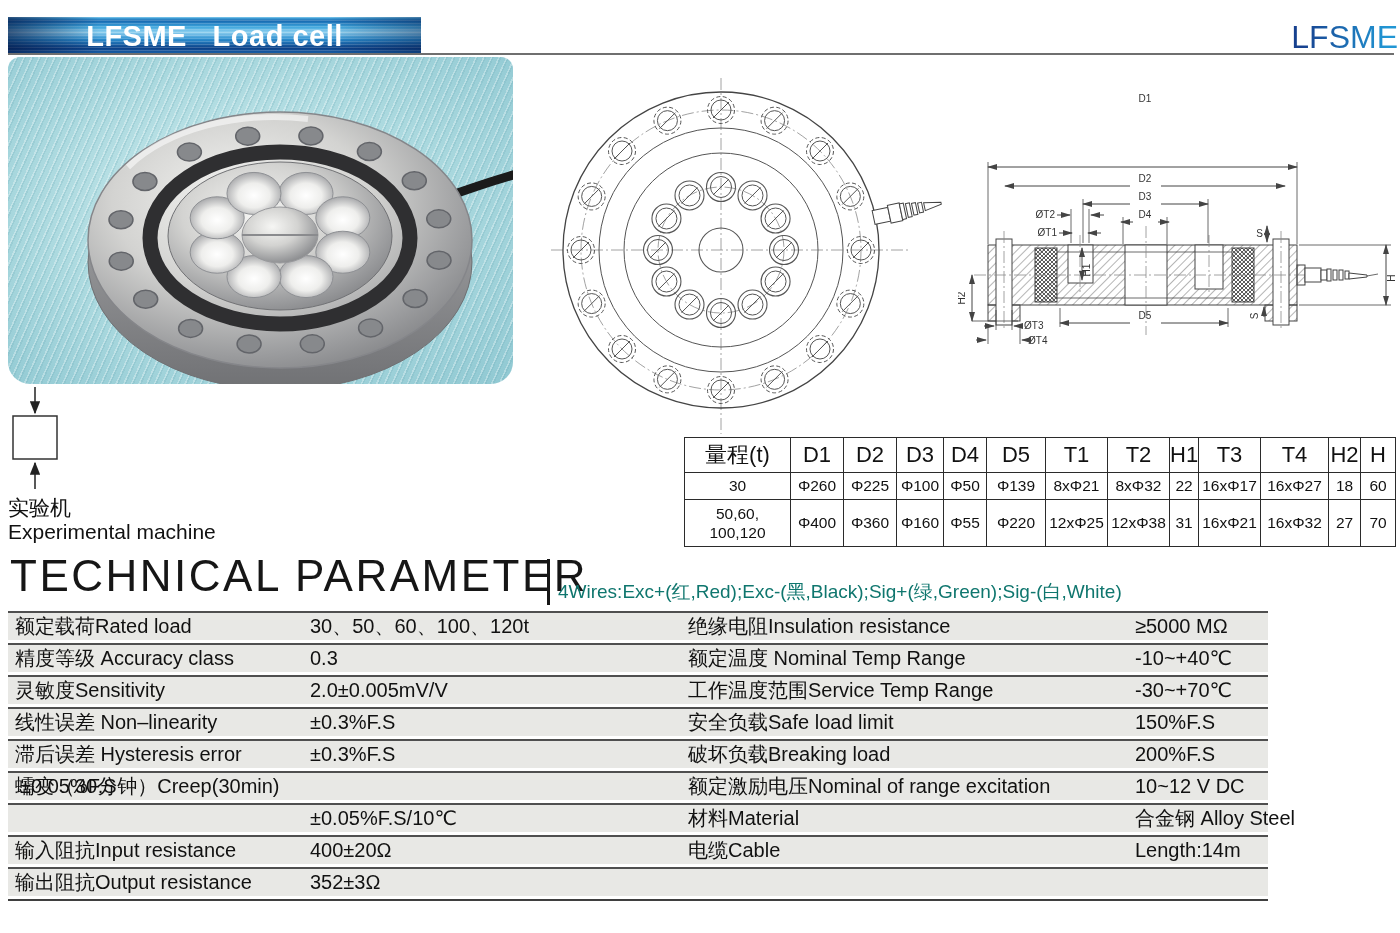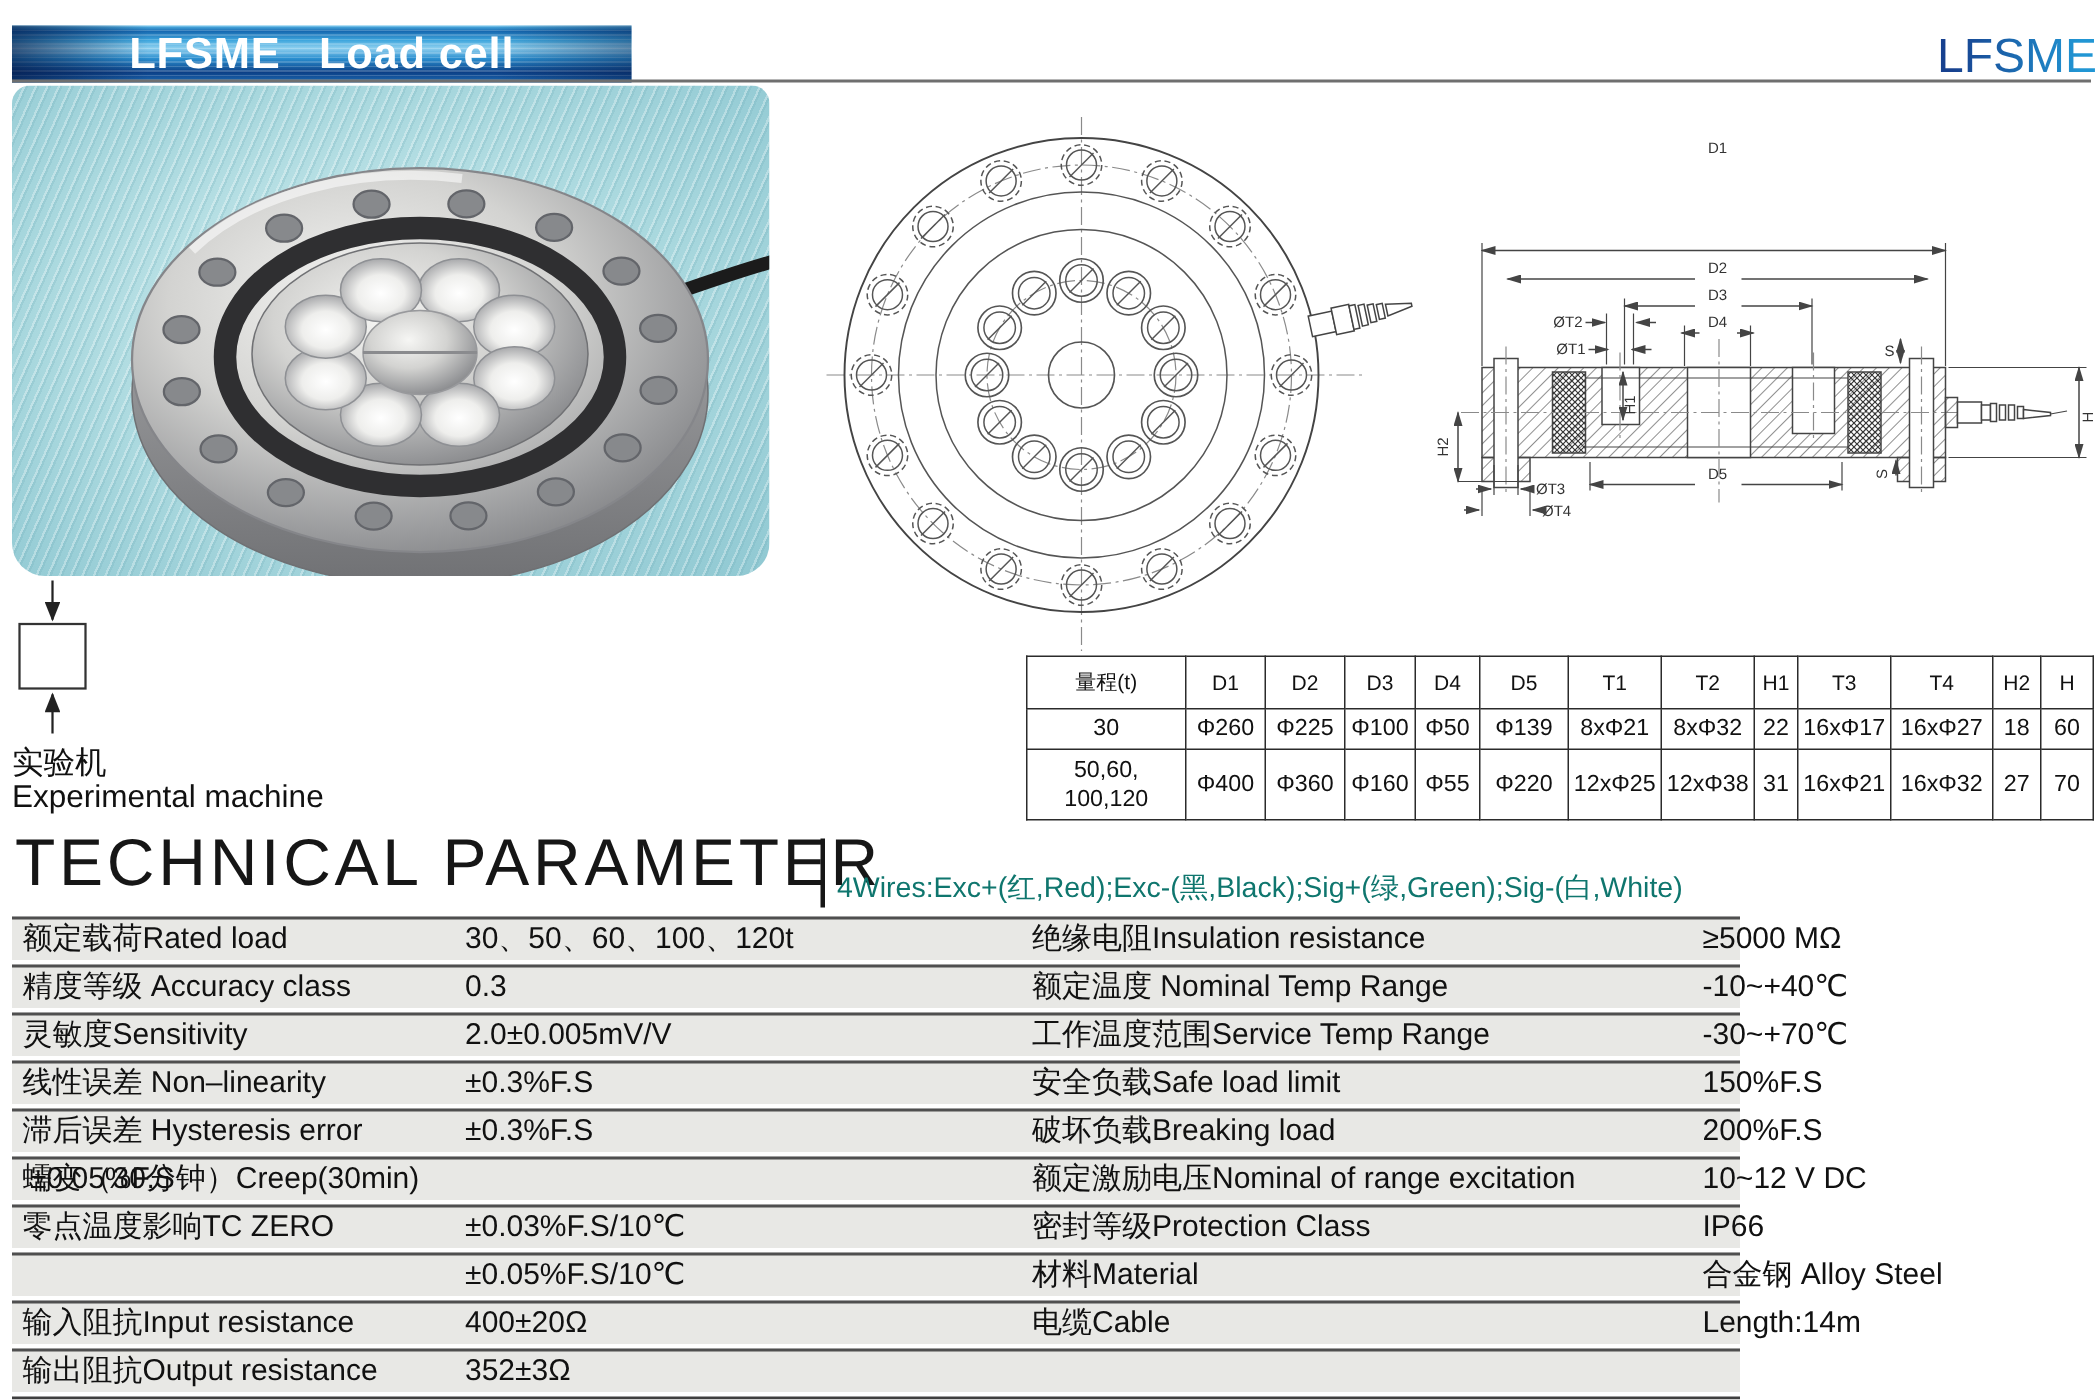--- a/index.html
+++ b/index.html
@@ -32,37 +32,37 @@
   .section{position:absolute;left:958px;top:88px;}
   svg text{font-family:"Liberation Sans","DejaVu Sans",sans-serif;font-size:10px;fill:#333;}
   .dimline{stroke:#444;stroke-width:1;}
   .thin{stroke:#444;stroke-width:.8;}
   .cl{stroke:#8a8a8a;stroke-width:.8;stroke-dasharray:12 3 2 3;}
 
   
   .dims{position:absolute;left:684px;top:437px;width:711px;border-collapse:collapse;
     table-layout:fixed;text-align:center;background:#fff;}
   .dims th,.dims td{border:1.5px solid #2b2b2b;padding:0;font-weight:normal;}
-  .dims th{height:34px;font-size:14px;}
+  .dims th{height:34px;font-size:22px;}
   .dims tr.r1 td{height:26px;font-size:15.5px;}
   .dims tr.r2 td{height:46px;font-size:15.5px;}
   .dims td.small{font-size:14px;white-space:pre-line;line-height:1.25;}
 
   
   .expsym{position:absolute;left:8px;top:386px;}
   .sym-cn{position:absolute;left:8px;top:494px;font-size:21px;}
   .sym-en{position:absolute;left:8px;top:520px;font-size:21px;}
 
   
   .tp-title{position:absolute;left:10px;top:551px;font-size:44px;letter-spacing:2.5px;color:#161616;}
   .tp-divider{position:absolute;left:547px;top:559px;width:3px;height:46px;background:#161616;}
   .tp-wires{position:absolute;left:558px;top:579px;font-size:19px;color:#0f766e;}
 
   
-  .spec{position:absolute;left:8px;top:611px;width:1152px;}
+  .spec{position:absolute;left:8px;top:611px;width:1260px;}
   .srow{position:relative;height:27px;background:#e8e8e5;border-top:2px solid #4f4f4f;margin-bottom:3px;}
   .srow span{position:absolute;top:0;line-height:26px;font-size:20px;white-space:nowrap;}
   .ll{left:7px;}  .lv{left:302px;}
   .rl{left:680px;} .rv{left:1127px;}
   .spec-end{border-top:2px solid #3f3f3f;height:0;}
 </style>
 </head>
 <body>
 
 <div class="banner">
@@ -517,26 +517,20 @@
     <span class="rl">破坏负载Breaking load</span>
     <span class="rv">200%F.S</span>
   </div>
   <div class="srow">
     <span class="ll">蠕变（30分钟）Creep(30min)</span>
     <span class="lv" style="left:auto;position:static;margin-left:12px;">±0.05%F.S</span>
     <span class="rl">额定激励电压Nominal of range excitation</span>
     <span class="rv">10~12 V DC</span>
   </div>
   <div class="srow">
-    <span class="ll">零点温度影响TC ZERO</span>
-    <span class="lv">±0.03%F.S/10℃</span>
-    <span class="rl">密封等级Protection Class</span>
-    <span class="rv">IP66</span>
-  </div>
-  <div class="srow">
     <span class="lv">±0.05%F.S/10℃</span>
     <span class="rl">材料Material</span>
     <span class="rv">合金钢 Alloy Steel</span>
   </div>
   <div class="srow">
     <span class="ll">输入阻抗Input resistance</span>
     <span class="lv">400±20Ω</span>
     <span class="rl">电缆Cable</span>
     <span class="rv">Length:14m</span>
   </div>

